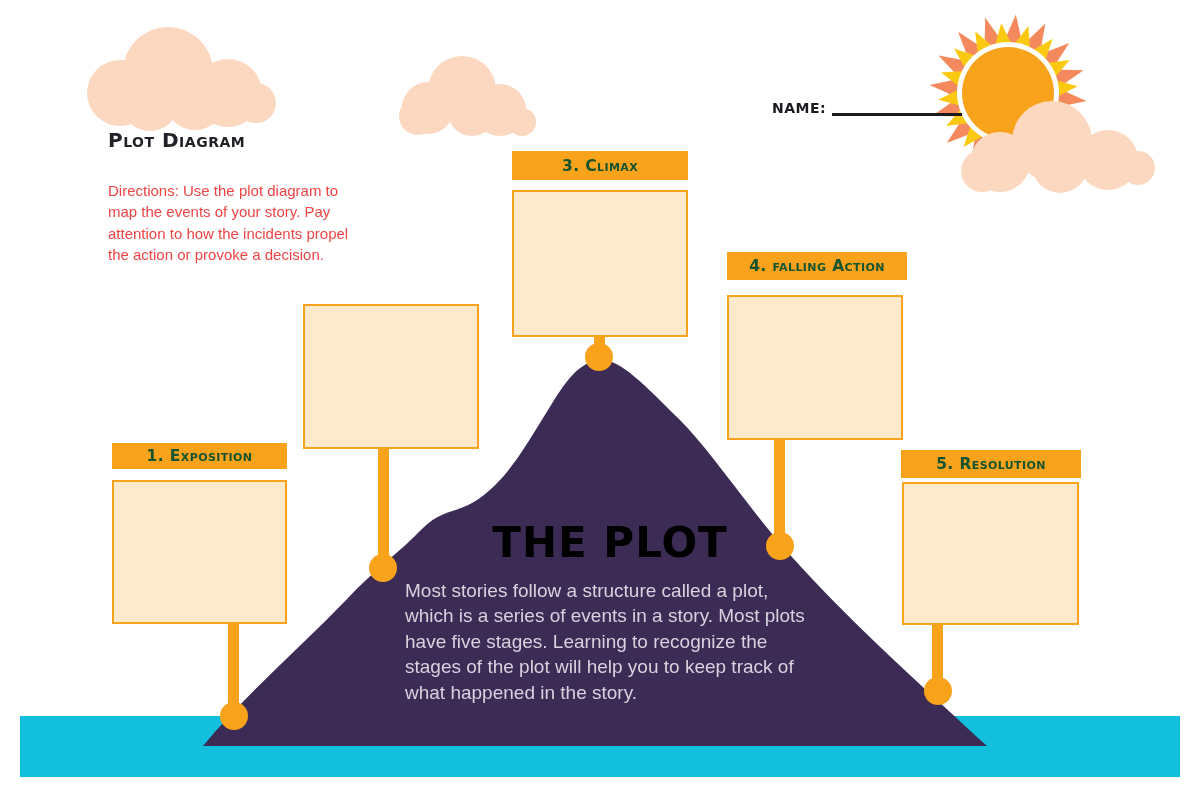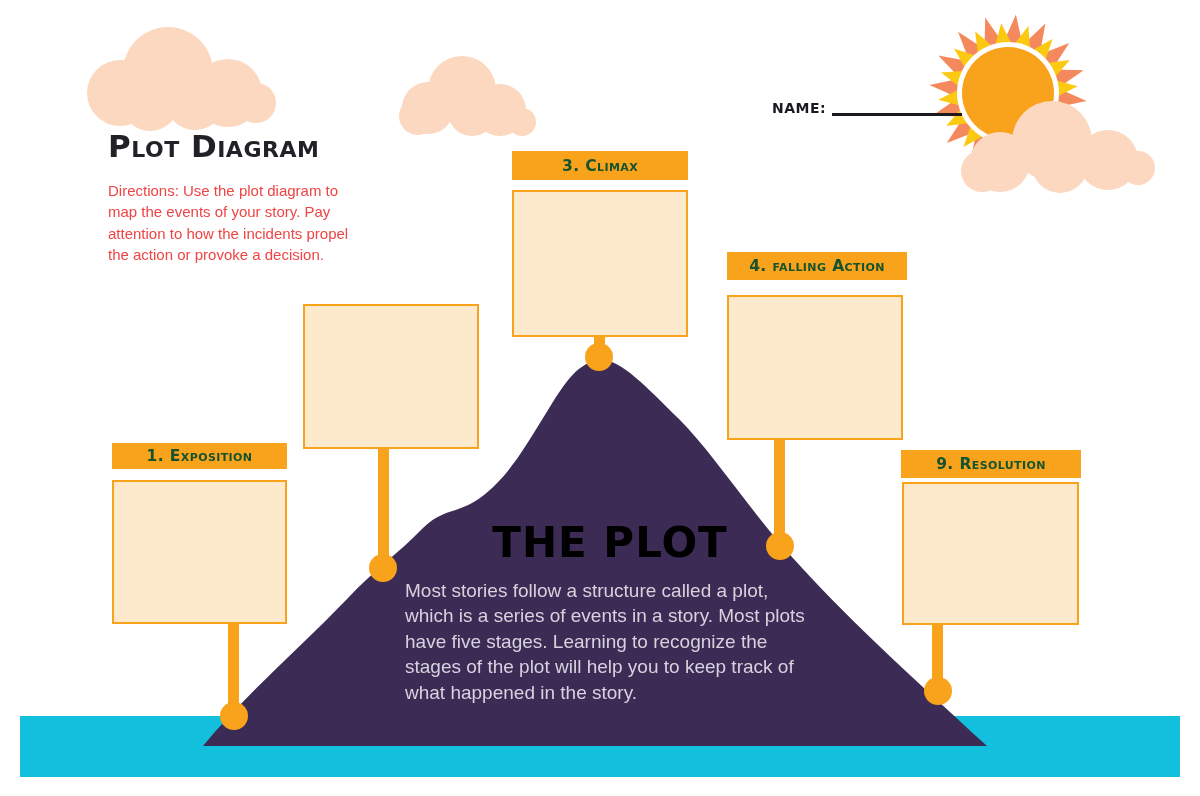--- a/index.html
+++ b/index.html
@@ -26,21 +26,21 @@
   .water{
     position:absolute;left:20px;top:716px;width:1160px;height:61px;
     background:var(--cyan);z-index:2;
   }
   .mountain-layer{z-index:3;}
   
   .title{
     position:absolute;left:108px;top:128px;z-index:6;
     font-family:"DejaVu Sans", sans-serif;
     font-weight:bold;font-variant:small-caps;
-    font-size:31px;letter-spacing:0.5px;color:var(--ink);
+    font-size:20px;letter-spacing:0.5px;color:var(--ink);
   }
   .directions{
     position:absolute;left:108px;top:180px;width:262px;z-index:6;
     font-size:15px;line-height:1.42;color:#ef4444;
   }
   .namebar{
     position:absolute;left:758px;top:100px;z-index:6;
     font-family:"DejaVu Sans", sans-serif;font-weight:bold;
     font-size:14px;letter-spacing:0.5px;color:#1c1a1e;
     display:flex;align-items:flex-end;margin-left:14px;
@@ -176,19 +176,19 @@
   <textarea class="stagebox x1" style=""></textarea>
 
   <textarea class="stagebox x2" style=""></textarea>
 
   <div class="banner b3">3. Climax</div>
   <textarea class="stagebox x3" style=""></textarea>
 
   <div class="banner b4">4. falling Action</div>
   <textarea class="stagebox x4" style=""></textarea>
 
-  <div class="banner b5">9. Resolution</div>
+  <div class="banner b5">5. Resolution</div>
   <textarea class="stagebox x5" style=""></textarea>
 
   <div class="plot-title">THE PLOT</div>
   <div class="plot-desc">Most stories follow a structure called a plot, which is a series of events in a story. Most plots have five stages. Learning to recognize the stages of the plot will help you to keep track of what happened in the story.</div>
 
 </div>
 
 </body></html>

